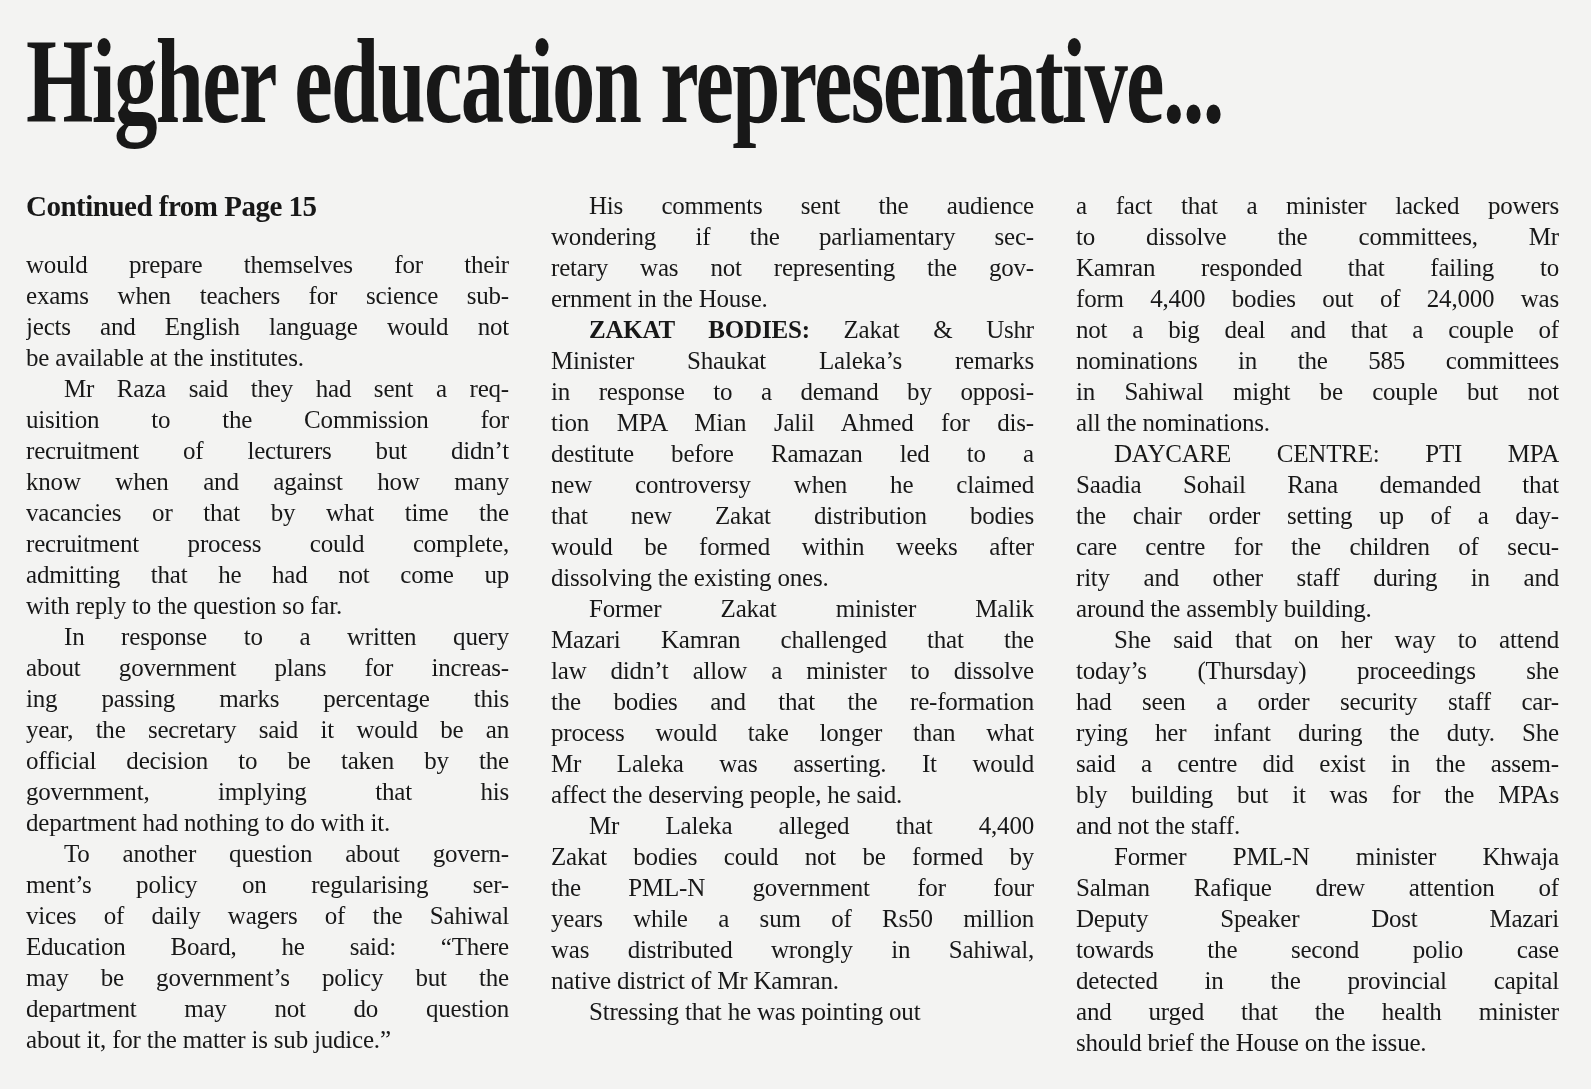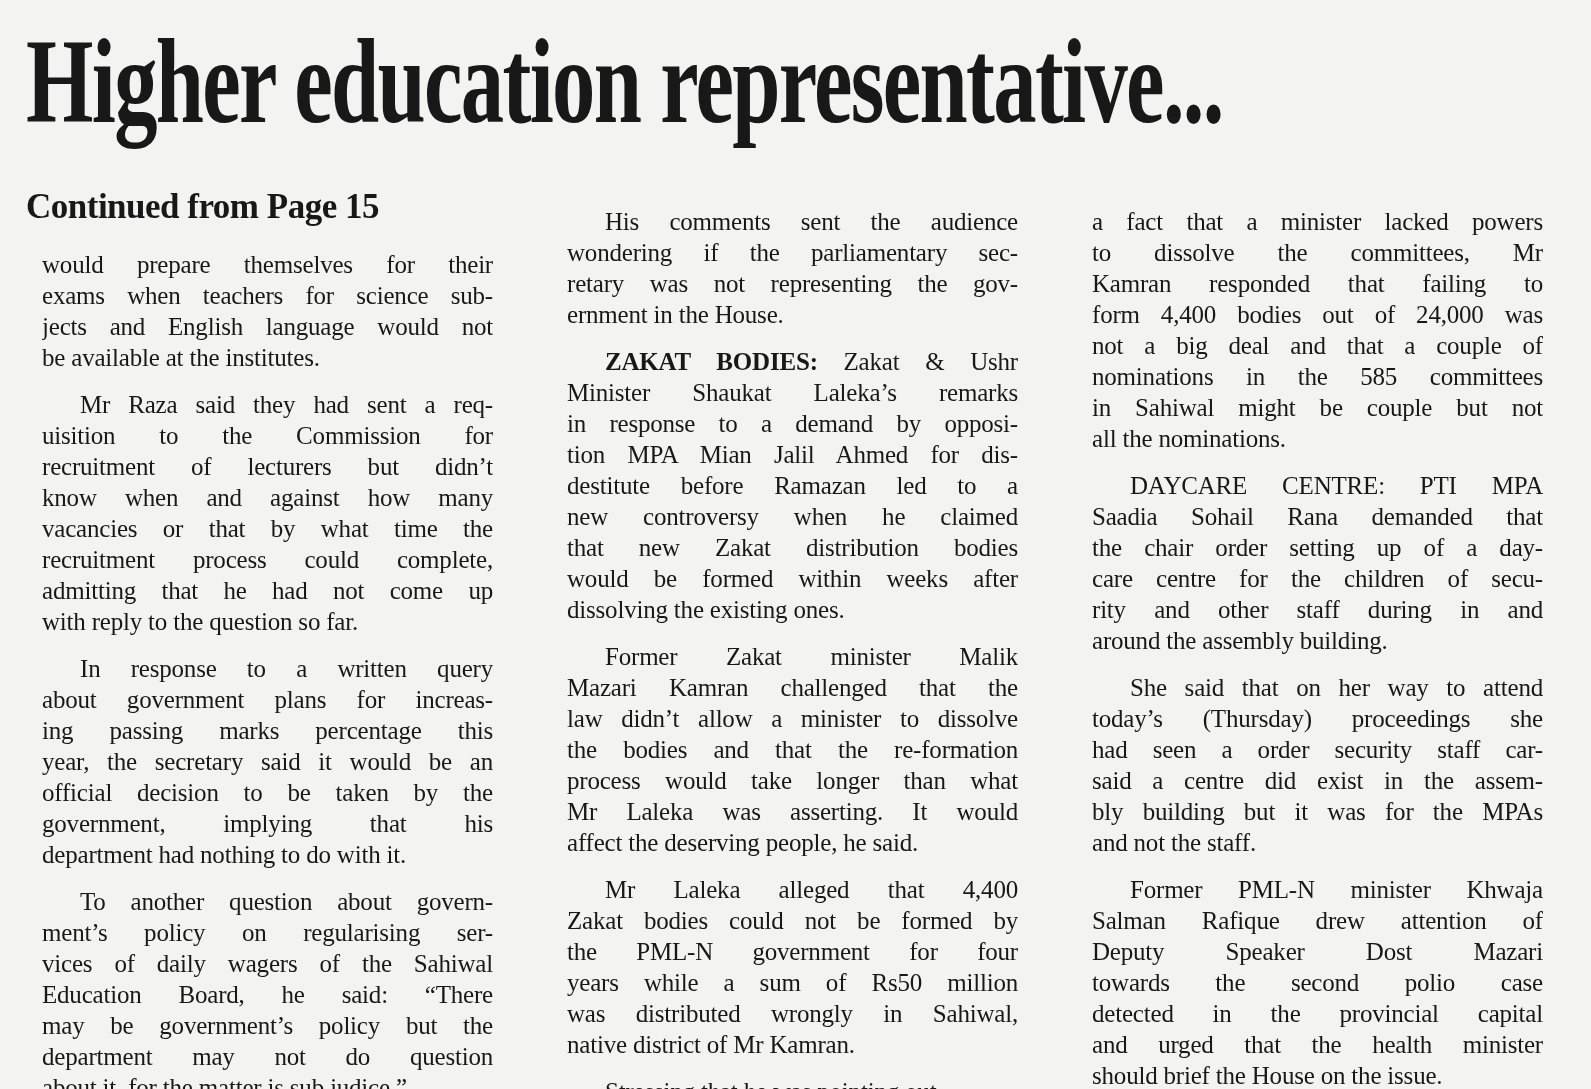--- a/index.html
+++ b/index.html
@@ -30,26 +30,26 @@
     margin-top: 42px;
   }
   .col {
     flex: 1 1 0;
     min-width: 0;
     font-size: 25px;
     line-height: 31px;
   }
   .col-heading {
     font-weight: bold;
-    font-size: 35px;
+    font-size: 29px;
     letter-spacing: -0.5px;
     line-height: 33px;
     margin-bottom: 26px;
   }
-  .para { margin: 16px; }
+  .para { margin: 0; }
   .line {
     height: 31px;
     overflow: hidden;
     text-align: justify;
     text-align-last: justify;
     letter-spacing: -0.2px;
   }
   .line.last { text-align-last: left; }
   .line.indent { text-indent: 38px; }
   .line b { font-weight: bold; }
@@ -152,20 +152,21 @@
           <div class="line">Saadia Sohail Rana demanded that</div>
           <div class="line">the chair order setting up of a day-</div>
           <div class="line">care centre for the children of secu-</div>
           <div class="line">rity and other staff during in and</div>
           <div class="line last">around the assembly building.</div>
         </div>
         <div class="para">
           <div class="line indent">She said that on her way to attend</div>
           <div class="line">today’s (Thursday) proceedings she</div>
           <div class="line">had seen a order security staff car-</div>
+          <div class="line">rying her infant during the duty. She</div>
           <div class="line">said a centre did exist in the assem-</div>
           <div class="line">bly building but it was for the MPAs</div>
           <div class="line last">and not the staff.</div>
         </div>
         <div class="para">
           <div class="line indent">Former PML-N minister Khwaja</div>
           <div class="line">Salman Rafique drew attention of</div>
           <div class="line">Deputy Speaker Dost Mazari</div>
           <div class="line">towards the second polio case</div>
           <div class="line">detected in the provincial capital</div>

